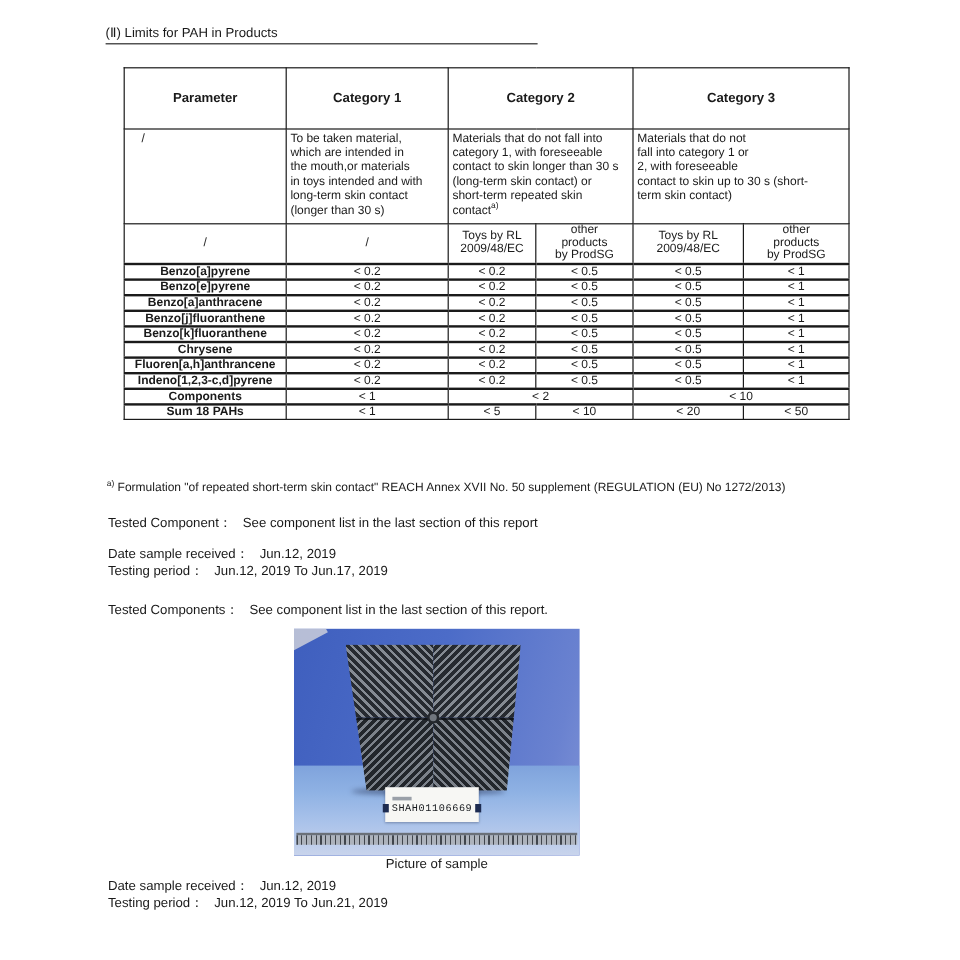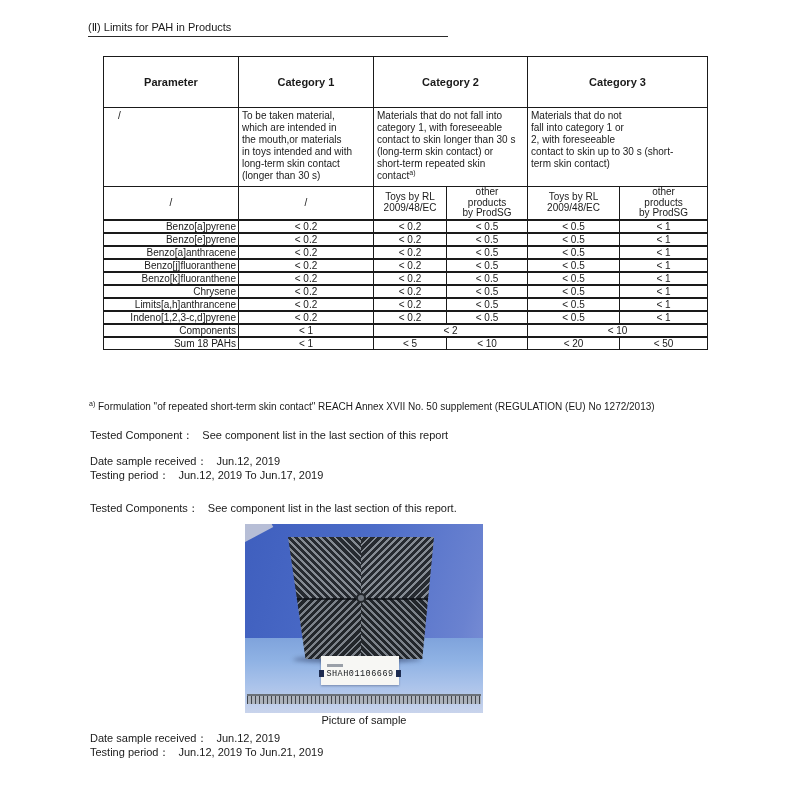--- a/index.html
+++ b/index.html
@@ -19,21 +19,21 @@
   }
   table.pah td{
     border:1px solid #1a1a1a;font-size:10px;line-height:11px;
     padding:0 2px;vertical-align:middle;overflow:hidden;
   }
   tr.h1 td{height:50px;font-weight:bold;font-size:11px;text-align:center;}
   tr.h2 td{height:74px;vertical-align:top;padding:2px 3px;white-space:pre-line;line-height:12px;}
   tr.h2 td.slash{text-align:left;padding-left:14px;}
   tr.h3 td{height:27px;text-align:center;white-space:pre-line;line-height:10.5px;}
   tr.dr td{height:10px;border-top-width:2px;}
-  tr.dr td.pname,tr.grp td.pname,tr.nr td.pname,tr.sr td.pname{font-weight:normal;text-align:right;}
+  tr.dr td.pname,tr.grp td.pname,tr.nr td.pname,tr.sr td.pname{font-weight:bold;text-align:center;}
   tr.dr td.v,tr.grp td.v,tr.nr td.v,tr.sr td.v{text-align:center;}
   tr.grp td{height:58px;border-top-width:2px;}
   tr.grp td.pname{white-space:pre-line;line-height:10px;vertical-align:middle;}
   tr.grp td.v{white-space:pre-wrap;line-height:11px;}
   tr.nr td,tr.sr td{height:9px;border-top-width:2px;}
   table.pah sup{font-size:7px;vertical-align:super;line-height:0;}
   
   .footnote{position:absolute;left:89px;top:400px;font-size:10px;}
   .footnote sup{font-size:7px;vertical-align:super;}
   .tline{position:absolute;left:90px;font-size:11px;}
@@ -190,21 +190,21 @@
       </tr>
       <tr class="dr">
         <td class="pname">Chrysene</td>
         <td class="v">&lt; 0.2</td>
         <td class="v">&lt; 0.2</td>
         <td class="v">&lt; 0.5</td>
         <td class="v">&lt; 0.5</td>
         <td class="v">&lt; 1</td>
       </tr>
       <tr class="dr">
-        <td class="pname">Limits[a,h]anthrancene</td>
+        <td class="pname">Fluoren[a,h]anthrancene</td>
         <td class="v">&lt; 0.2</td>
         <td class="v">&lt; 0.2</td>
         <td class="v">&lt; 0.5</td>
         <td class="v">&lt; 0.5</td>
         <td class="v">&lt; 1</td>
       </tr>
       <tr class="dr">
         <td class="pname">Indeno[1,2,3-c,d]pyrene</td>
         <td class="v">&lt; 0.2</td>
         <td class="v">&lt; 0.2</td>

